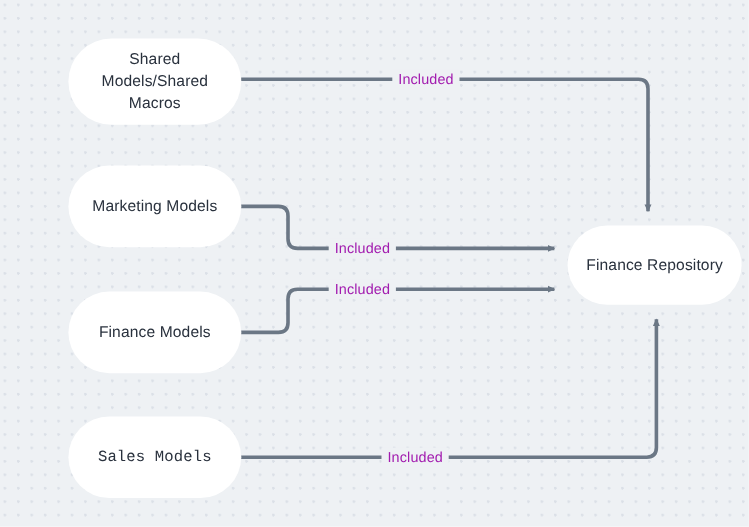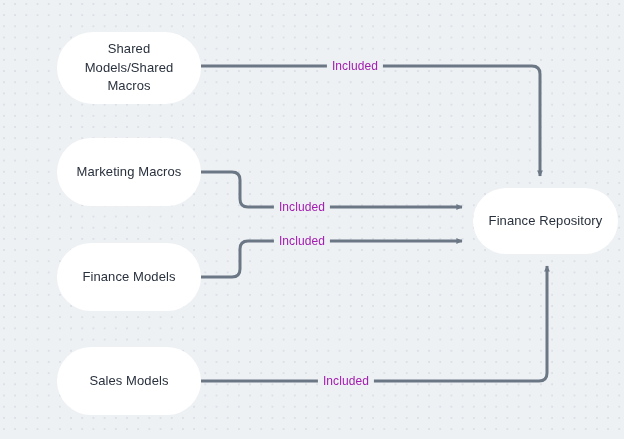--- a/index.html
+++ b/index.html
@@ -80,28 +80,28 @@
     </g>
   </svg>
 
   <div class="node" style="left:57px; top:32px; width:144px; height:72px;">
     <span style="white-space:pre-line;">Shared
 Models/Shared
 Macros</span>
   </div>
 
   <div class="node" style="left:57px; top:138px; width:144px; height:68px;">
-    <span style="white-space:pre-line;">Marketing Macros</span>
+    <span style="white-space:pre-line;">Marketing Models</span>
   </div>
 
   <div class="node" style="left:57px; top:243px; width:144px; height:68px;">
     <span style="white-space:pre-line;text-align:center;">Finance Models</span>
   </div>
 
-  <div class="node" style="left:57px; top:347px; width:144px; height:68px;">
+  <div class="node" style="left:57px; top:347px; width:144px; height:68px;font-family:Liberation Mono, monospace;">
     <span style="white-space:pre-line;">Sales Models</span>
   </div>
 
   <div class="node" style="left:473px; top:188px; width:145px; height:66px;">
     <span style="white-space:pre-line;">Finance Repository</span>
   </div>
 
   <div class="edge-label" style="left:355px; top:66px;">Included</div>
 
   <div class="edge-label" style="left:302px; top:207px;">Included</div>

